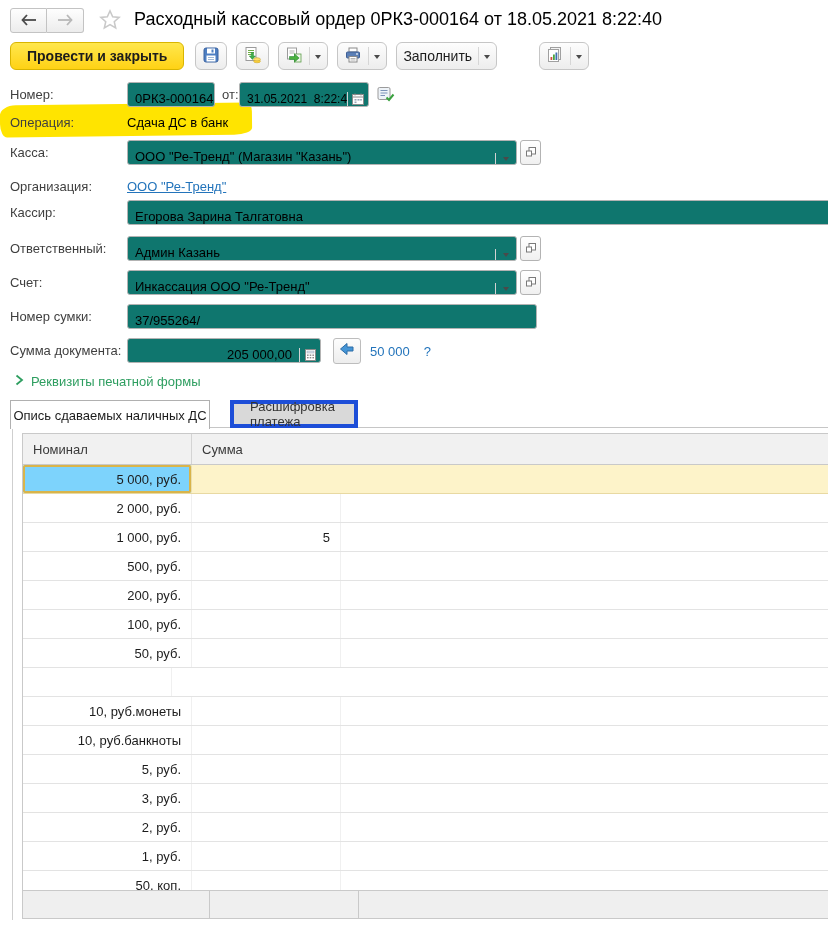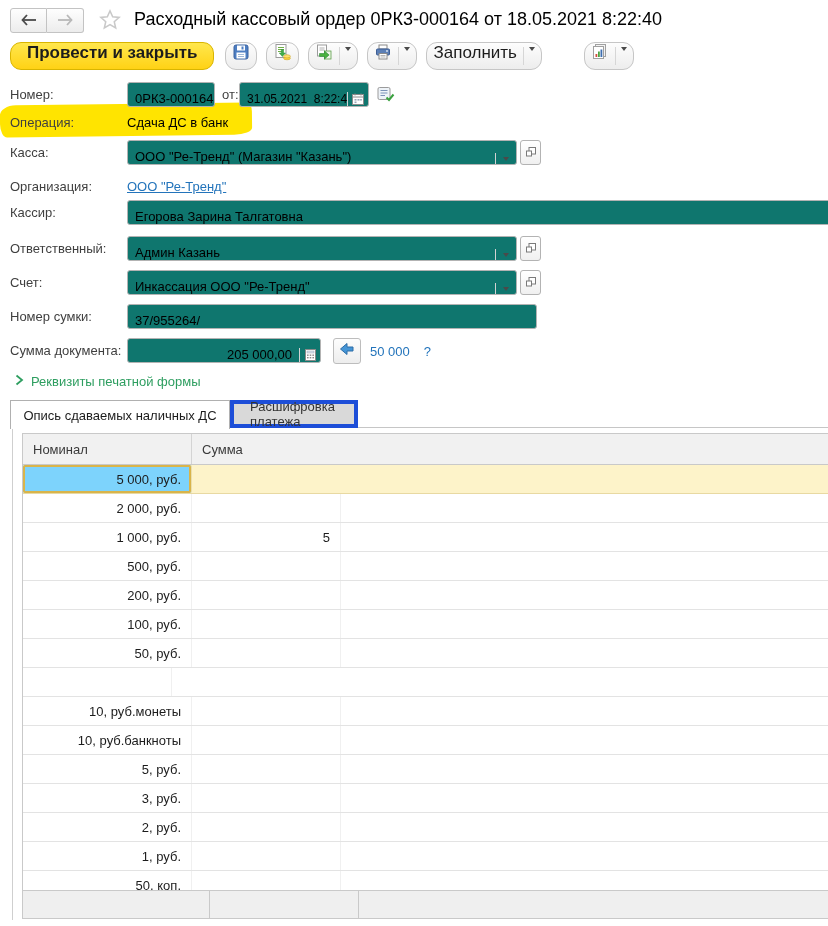--- a/index.html
+++ b/index.html
@@ -9,21 +9,21 @@
   
   .navgroup { position: absolute; left: 10px; top: 8px; display: flex; }
   .navbtn { width: 37px; height: 25px; border: 1px solid #c3c3c3; background: linear-gradient(#fefefe,#ececec); display: flex; align-items: center; justify-content: center; cursor: pointer; }
   .navbtn.back { border-radius: 3px 0 0 3px; }
   .navbtn.fwd  { border-radius: 0 3px 3px 0; border-left: none; }
   .star { position: absolute; left: 96px; top: 6px; width: 28px; height: 28px; display: flex; align-items: center; justify-content: center; }
   .title { position: absolute; left: 134px; top: 9px; font-size: 18px; color: #000; white-space: nowrap; }
 
   
   .toolbar { position: absolute; left: 10px; top: 42px; height: 28px; display: flex; align-items: stretch; }
-  .tbtn { border: 1px solid #c6c6c6; border-radius: 11px; background: linear-gradient(#fdfdfd,#ededed); display: flex; align-items: flex-start; padding: 0 6px; margin-right: 9px; cursor: pointer; font-size: 17px; color: #1c1c1c; }
+  .tbtn { border: 1px solid #c6c6c6; border-radius: 6px; background: linear-gradient(#fdfdfd,#ededed); display: flex; align-items: center; padding: 0 6px; margin-right: 9px; cursor: pointer; font-size: 14px; color: #1c1c1c; }
   .tbtn.primary { background: linear-gradient(#ffe74d,#ffd215); border-color: #d9b500; padding: 0 16px; margin-right: 11px; font-weight: bold; }
   .caret { width: 0; height: 0; border: 3.5px solid transparent; border-top: 4.5px solid #4a4a4a; margin-top: 4px; }
   .split { width: 1px; align-self: stretch; margin: 4px 5px 4px 6px; background: #d6d6d6; }
   .gap-l { margin-left: 33px; }
 
   
   .lbl { position: absolute; left: 10px; font-size: 13px; color: #3f3f3f; line-height: 25px; white-space: nowrap; }
   .fld { position: absolute; height: 25px; border: 1px solid #b3b3b3; border-radius: 3px; background: #0f766e; font-size: 13px; color: #000; display: flex; align-items: flex-end; }
   .fld .val { flex: 1; display: flex; align-items: center; padding: 0 7px; white-space: pre; overflow: hidden; }
   .fld .val.num { justify-content: flex-end; }
@@ -32,21 +32,21 @@
   .iconbtn { position: absolute; display: flex; align-items: center; justify-content: center; cursor: pointer; }
   .linkv { position: absolute; font-size: 13px; color: #2374bb; text-decoration: underline; line-height: 25px; cursor: pointer; white-space: nowrap; }
   .hint { position: absolute; font-size: 13px; color: #2374bb; line-height: 27px; white-space: nowrap; }
   .hint .q { margin-left: 14px; cursor: pointer; }
   .marker { position: absolute; left: 0px; top: 104px; width: 252px; height: 32px; background: #ffe400; border-radius: 16px 5px 18px 7px / 10px 9px 7px 13px; transform: rotate(-0.7deg); }
   .greenlink { position: absolute; left: 14px; top: 374px; display: flex; align-items: center; gap: 7px; color: #2e9e60; font-size: 13px; cursor: pointer; }
 
   
   .tabline { position: absolute; left: 10px; top: 427px; width: 818px; border-top: 1px solid #c6c6c6; }
   .tab { position: absolute; top: 400px; height: 28px; font-size: 13px; display: flex; align-items: center; justify-content: center; cursor: pointer; }
-  .tab.active { left: 10px; width: 220px; height: 29px; background: #fff; border: 1px solid #b0b0b0; border-bottom: none; z-index: 2; color: #1c1c1c; }
+  .tab.active { left: 10px; width: 200px; height: 29px; background: #fff; border: 1px solid #b0b0b0; border-bottom: none; z-index: 2; color: #1c1c1c; }
   .tab.inactive { left: 230px; width: 128px; background: #d9d9d9; border: 4px solid #1d4ed8; color: #333; padding-left: 16px; }
 
   
   .panelborder { position: absolute; left: 12px; top: 428px; height: 492px; border-left: 1px solid #cfcfcf; }
   .table { position: absolute; left: 22px; top: 433px; width: 810px; }
   .thead { display: flex; height: 32px; background: #f1f1f1; border: 1px solid #c9c9c9; border-right: none; }
   .thead .hc { display: flex; align-items: center; padding-left: 10px; font-size: 13px; color: #3a3a3a; border-right: 1px solid #d4d4d4; cursor: pointer; }
   .tbody { height: 425px; overflow: hidden; border-left: 1px solid #c9c9c9; }
   .trow { display: flex; height: 29px; border-bottom: 1px solid #e3e3e3; background: #fff; cursor: pointer; }
   .trow.selected { background: #fdf3c9; border-bottom-color: #e8d9a2; }

